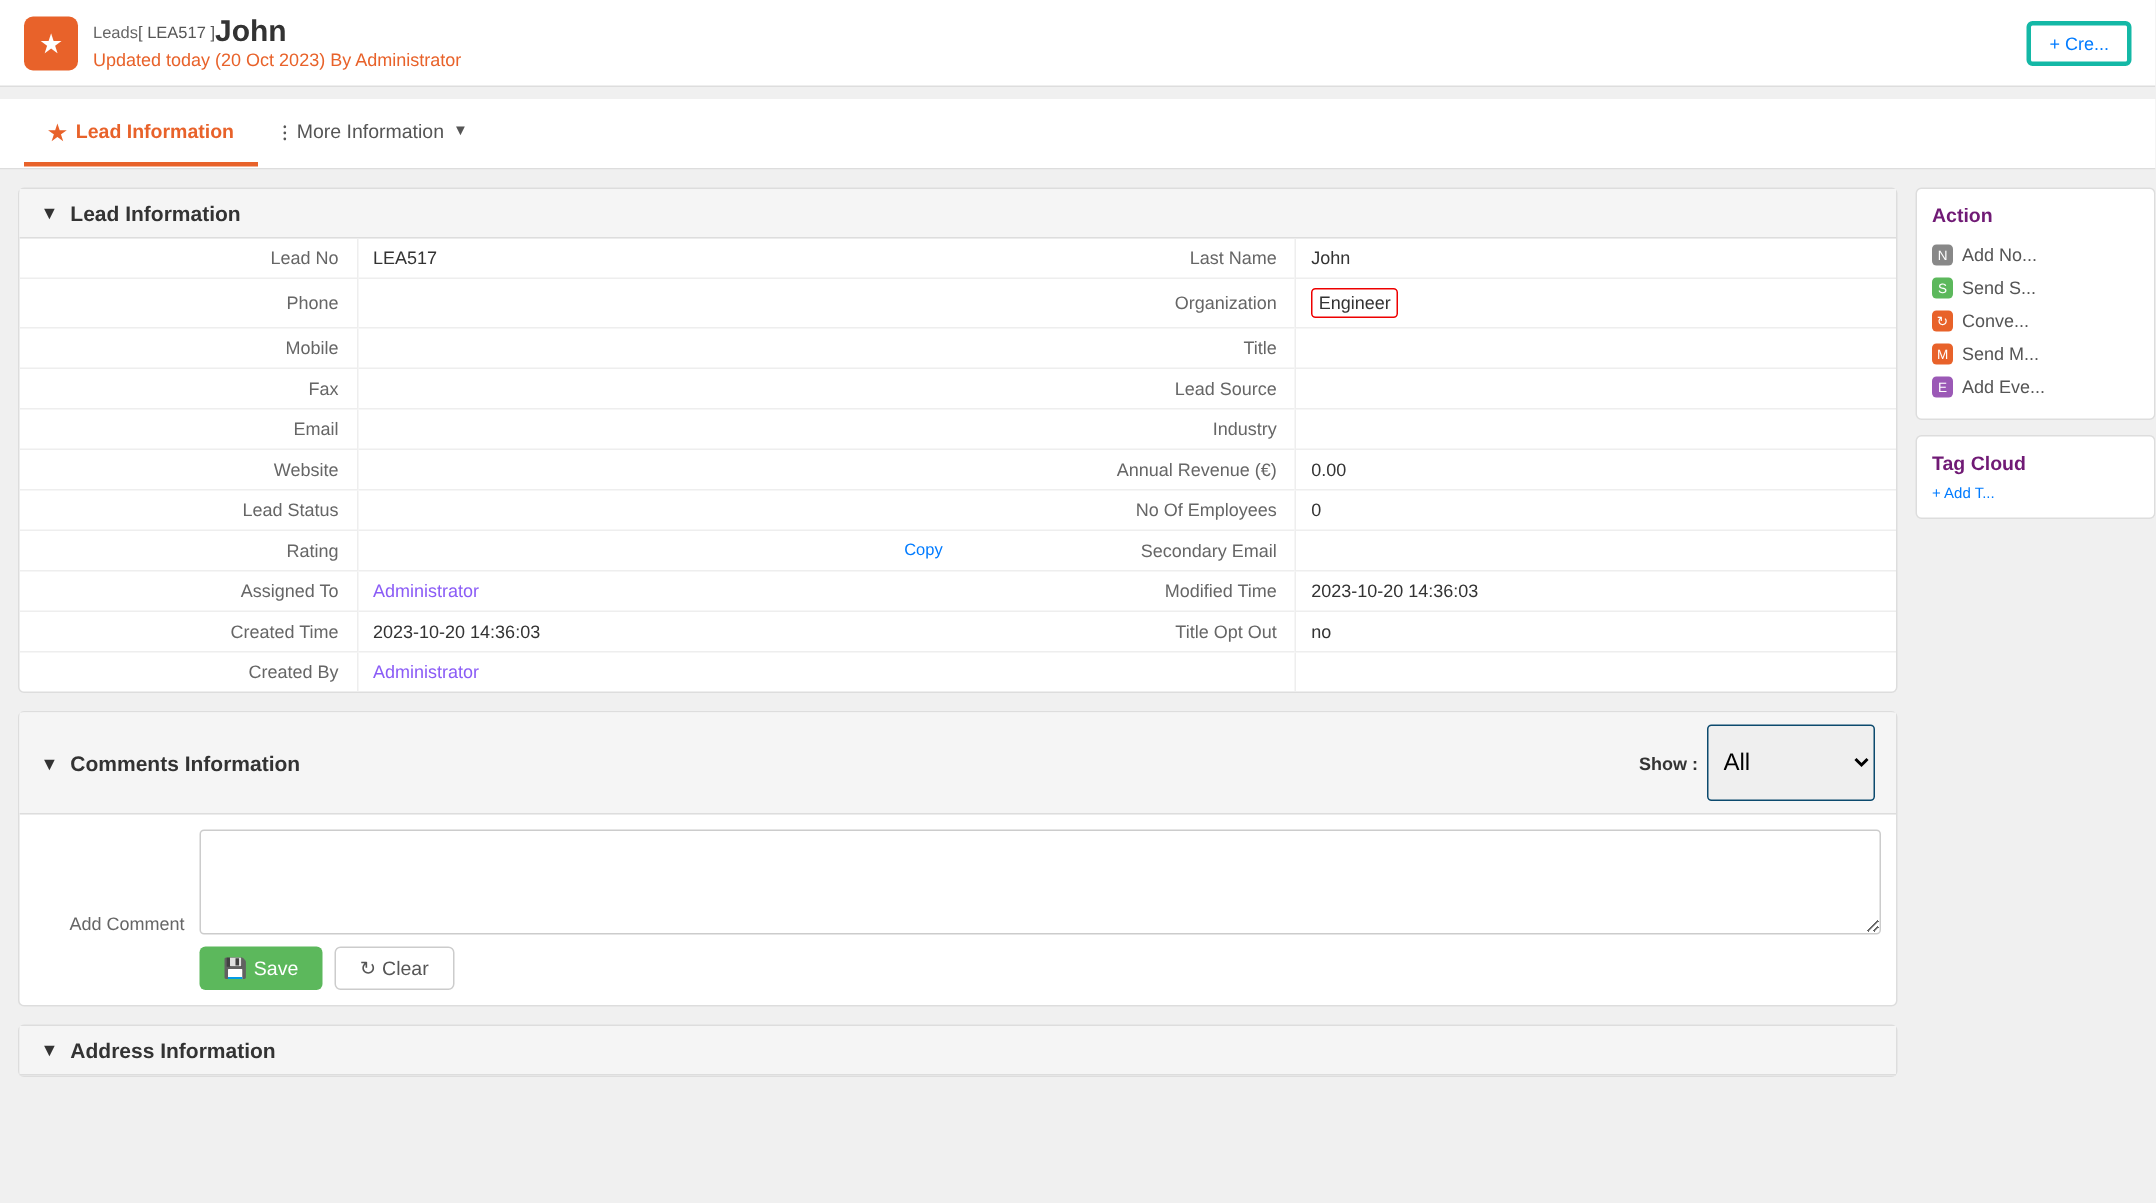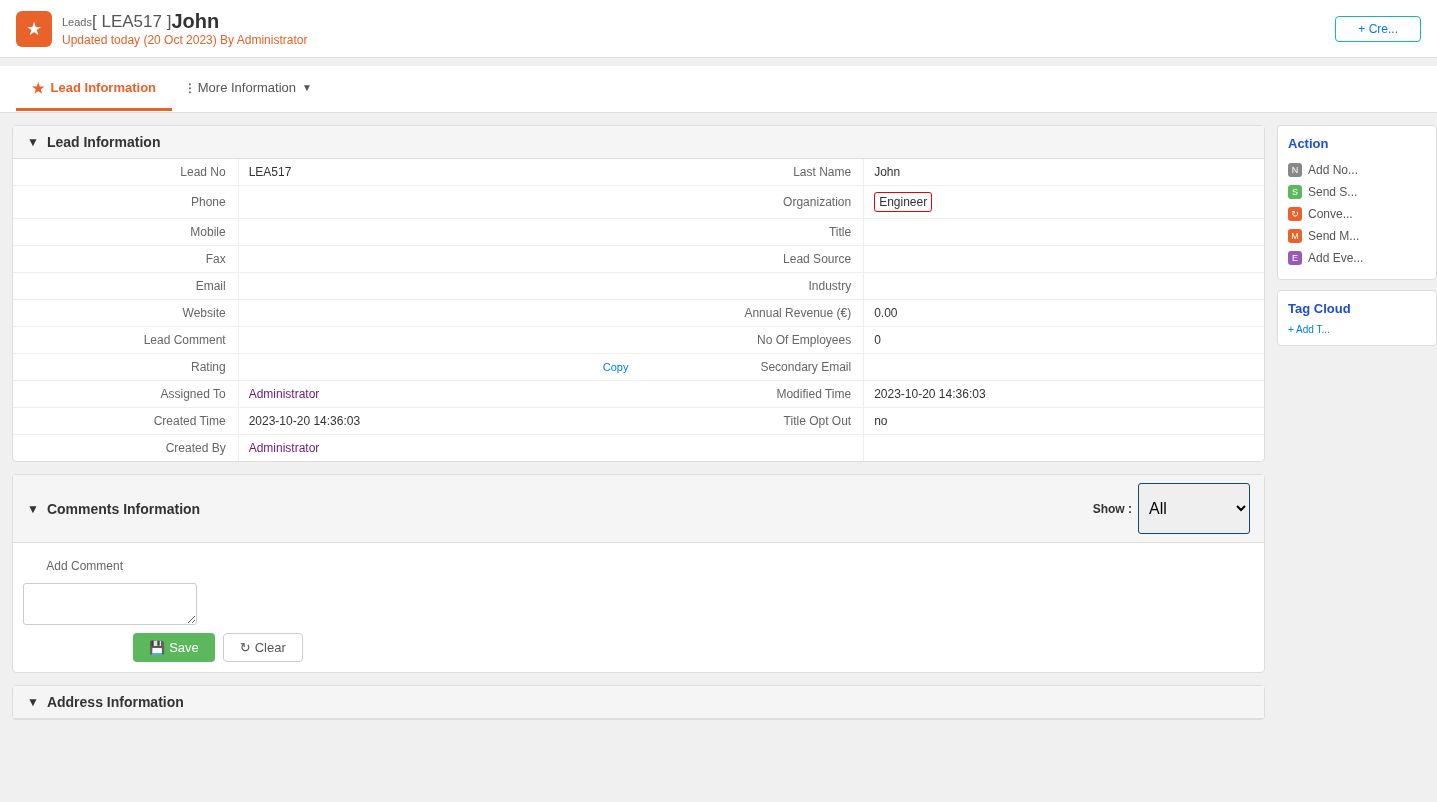--- a/index.html
+++ b/index.html
@@ -7,21 +7,21 @@
 
     
     .header { background: #fff; padding: 10px 16px; border-bottom: 1px solid #ddd; display: flex; align-items: center; justify-content: space-between; }
     .header-left { display: flex; align-items: center; gap: 10px; }
     .header-icon { width: 36px; height: 36px; background: #e8622a; border-radius: 6px; display: flex; align-items: center; justify-content: center; color: white; font-size: 18px; }
     .header-title-block { display: flex; flex-direction: column; }
     .header-module { font-size: 11px; color: #666; }
     .header-name { font-size: 20px; font-weight: bold; color: #333; }
     .header-updated { font-size: 12px; color: #e8622a; }
     .header-right { display: flex; align-items: center; gap: 8px; }
-    .btn-create { background: #fff; border: 1px solid #14b8a6; color: #007bff; padding: 5px 22px; border-radius: 4px; cursor: pointer; font-size: 12px; display: flex; align-items: center; gap: 4px; }
+    .btn-create { background: #fff; border: 3px solid #14b8a6; color: #007bff; padding: 5px 12px; border-radius: 4px; cursor: pointer; font-size: 12px; display: flex; align-items: center; gap: 4px; }
 
     
     .tabs-bar { background: #fff; padding: 0 16px; border-bottom: 1px solid #ddd; display: flex; align-items: center; gap: 0; margin-top: 8px; }
     .tab { padding: 12px 16px; cursor: pointer; font-size: 13px; display: flex; align-items: center; gap: 6px; border-bottom: 3px solid transparent; color: #555; }
     .tab.active { border-bottom: 3px solid #e8622a; color: #e8622a; font-weight: bold; }
 
     
     .main-layout { display: flex; padding: 12px 0 12px 12px; gap: 12px; }
     .content-area { flex: 1; min-width: 0; }
     .sidebar { width: 160px; flex-shrink: 0; }
@@ -40,58 +40,58 @@
     .info-table td.value { width: 32%; border-left: 1px solid #eee; font-size: 12px; }
     .info-table td.label2 { text-align: right; color: #666; width: 18%; font-size: 12px; padding-right: 12px; }
     .info-table td.value2 { width: 32%; border-left: 1px solid #eee; font-size: 12px; }
 
     
     .org-highlighted { border: 1px solid #e00; border-radius: 3px; padding: 2px 4px; display: inline-block; }
     .show-filter { display: flex; align-items: center; gap: 6px; font-size: 12px; }
     .show-filter select { border: 1px solid #0c4a6e; border-radius: 3px; padding: 15px 6px; font-size: 16px; }
 
     .comment-area { padding: 10px; }
-    .add-comment-row { display: flex; align-items: flex-start; gap: 10px; flex-direction: column; }
+    .add-comment-row { display: flex; align-items: flex-end; gap: 10px; }
     .add-comment-label { width: 100px; text-align: right; padding-top: 6px; font-size: 12px; color: #666; flex-shrink: 0; }
     .comment-textarea { flex: 1; height: 70px; border: 1px solid #ccc; border-radius: 3px; resize: vertical; padding: 6px; font-size: 12px; }
     .comment-actions { display: flex; gap: 8px; margin-top: 8px; margin-left: 110px; }
     .btn-save { background: #5cb85c; color: #fff; border: none; padding: 6px 16px; border-radius: 4px; cursor: pointer; font-size: 13px; display: flex; align-items: center; gap: 4px; }
     .btn-clear { background: #fff; color: #555; border: 1px solid #ccc; padding: 6px 16px; border-radius: 4px; cursor: pointer; font-size: 13px; display: flex; align-items: center; gap: 4px; }
 
     
     .address-section { background: #fff; border: 1px solid #ddd; border-radius: 4px; margin-bottom: 12px; }
 
     
     .sidebar-section { background: #fff; border: 1px solid #ddd; border-radius: 4px; margin-bottom: 10px; padding: 10px; }
-    .sidebar-title { font-size: 13px; font-weight: bold; color: #1d4ed8; margin-bottom: 8px; }
+    .sidebar-title { font-size: 13px; font-weight: bold; color: #701a75; margin-bottom: 8px; }
     .sidebar-item { display: flex; align-items: center; gap: 6px; padding: 4px 0; cursor: pointer; font-size: 12px; color: #555; }
     .sidebar-dot { width: 14px; height: 14px; border-radius: 3px; flex-shrink: 0; display: flex; align-items: center; justify-content: center; color: white; font-size: 9px; }
     .dot-note { background: #888; }
     .dot-sms { background: #5cb85c; }
     .dot-convert { background: #e8622a; }
     .dot-mail { background: #e8622a; }
     .dot-event { background: #9b59b6; }
 
     .tag-cloud { margin-top: 10px; }
     .add-tag { color: #007bff; cursor: pointer; font-size: 10px; display: flex; align-items: center; gap: 4px; }
 
-    .link-text { color: #701a75; cursor: pointer; }
+    .link-text { color: #8b5cf6; cursor: pointer; }
 
     .copy-text { color: #007bff; float: right; cursor: pointer; font-size: 11px; }
   </style>
 </head>
 <body>
 
 <div class="header">
   <div class="header-left">
     <div class="header-icon">★</div>
     <div class="header-title-block">
       <div style="display:flex; align-items:center; gap:0;">
         <span class="header-module">Leads</span>
-        <span style="font-size:17px; color:#555;">[ LEA517 ]</span>
+        <span style="font-size:11px; color:#555;">[ LEA517 ]</span>
         <span class="header-name">John</span>
       </div>
       <span class="header-updated">Updated today (20 Oct 2023) By Administrator</span>
     </div>
   </div>
   <div class="header-right">
     <button class="btn-create">+ Cre...</button>
   </div>
 </div>
 
@@ -149,21 +149,21 @@
           <td class="label2">Industry</td>
           <td class="value2"></td>
         </tr>
         <tr>
           <td class="label">Website</td>
           <td class="value"></td>
           <td class="label2">Annual Revenue (€)</td>
           <td class="value2">0.00</td>
         </tr>
         <tr>
-          <td class="label">Lead Comment</td>
+          <td class="label">Lead Status</td>
           <td class="value"></td>
           <td class="label2">No Of Employees</td>
           <td class="value2">0</td>
         </tr>
         <tr>
           <td class="label">Rating</td>
           <td class="value">
             <span class="copy-text">Copy</span>
           </td>
           <td class="label2">Secondary Email</td>

